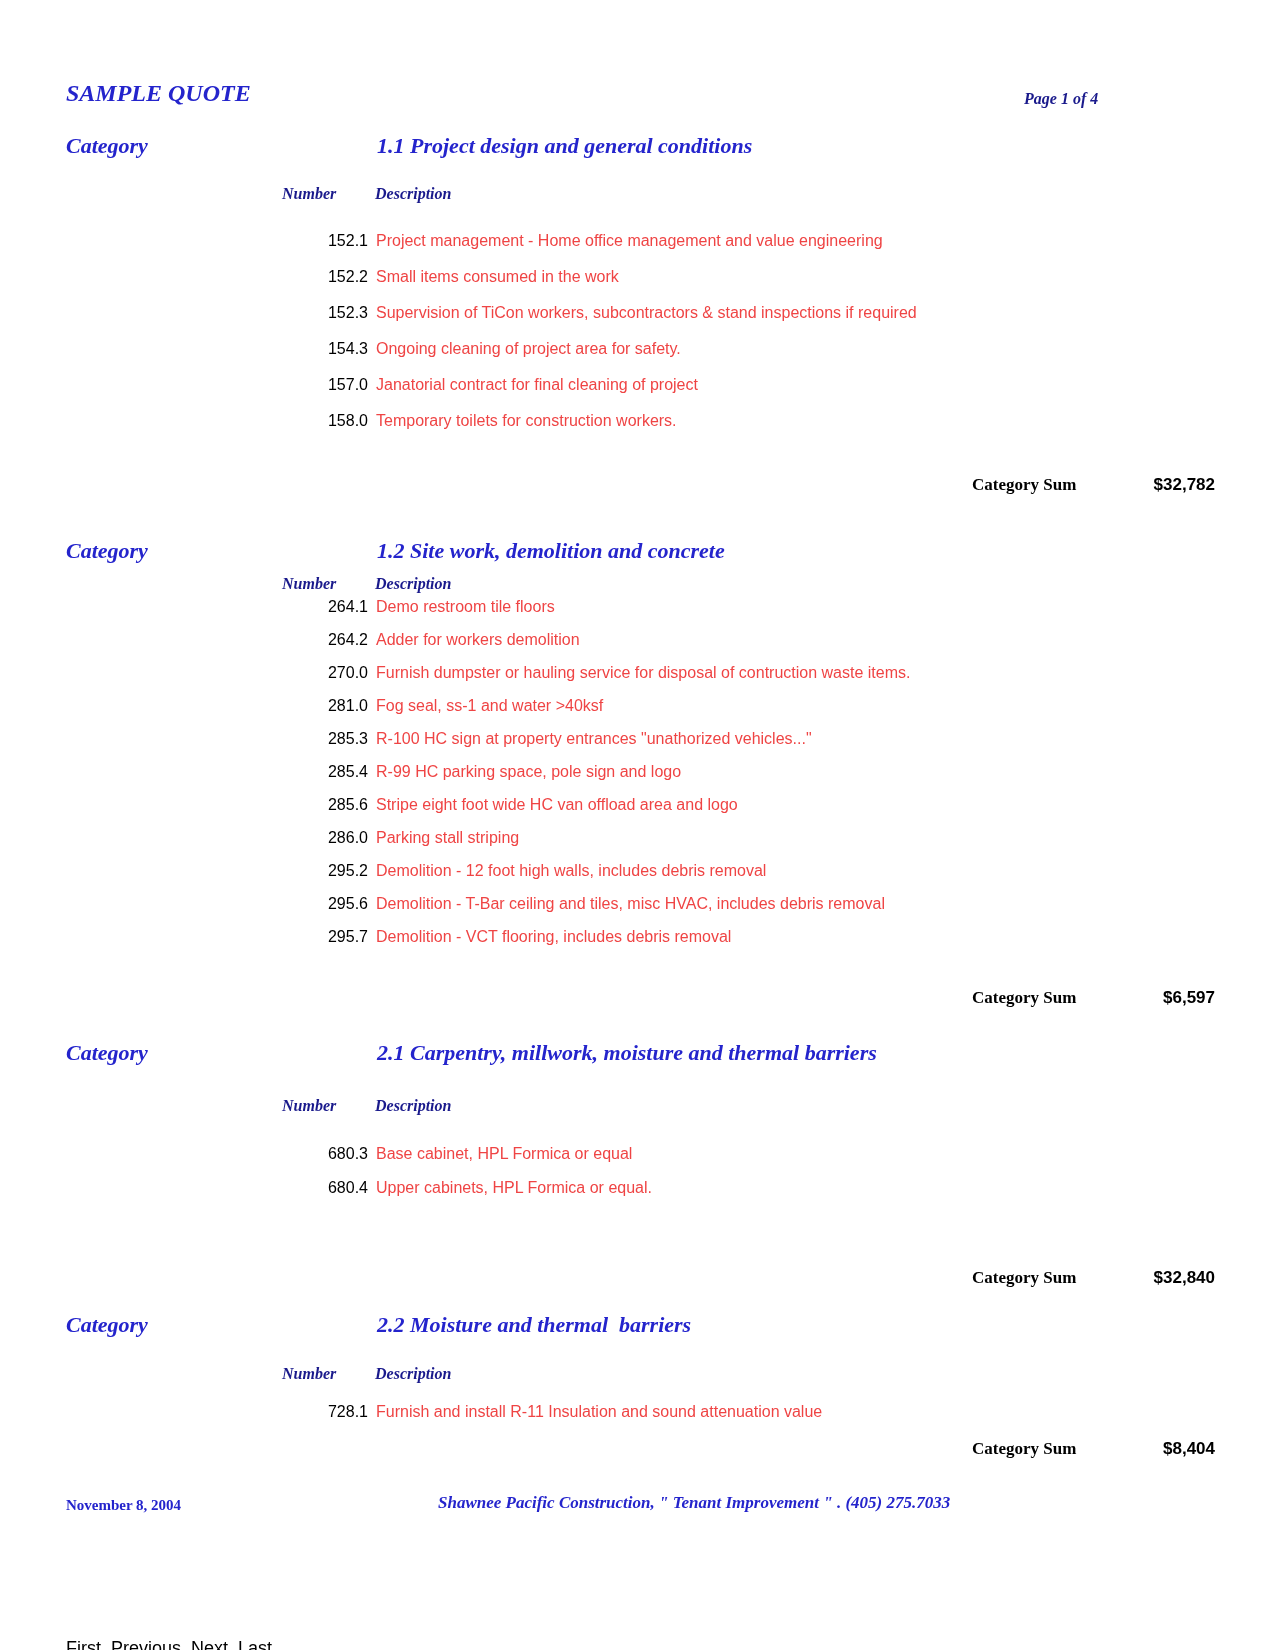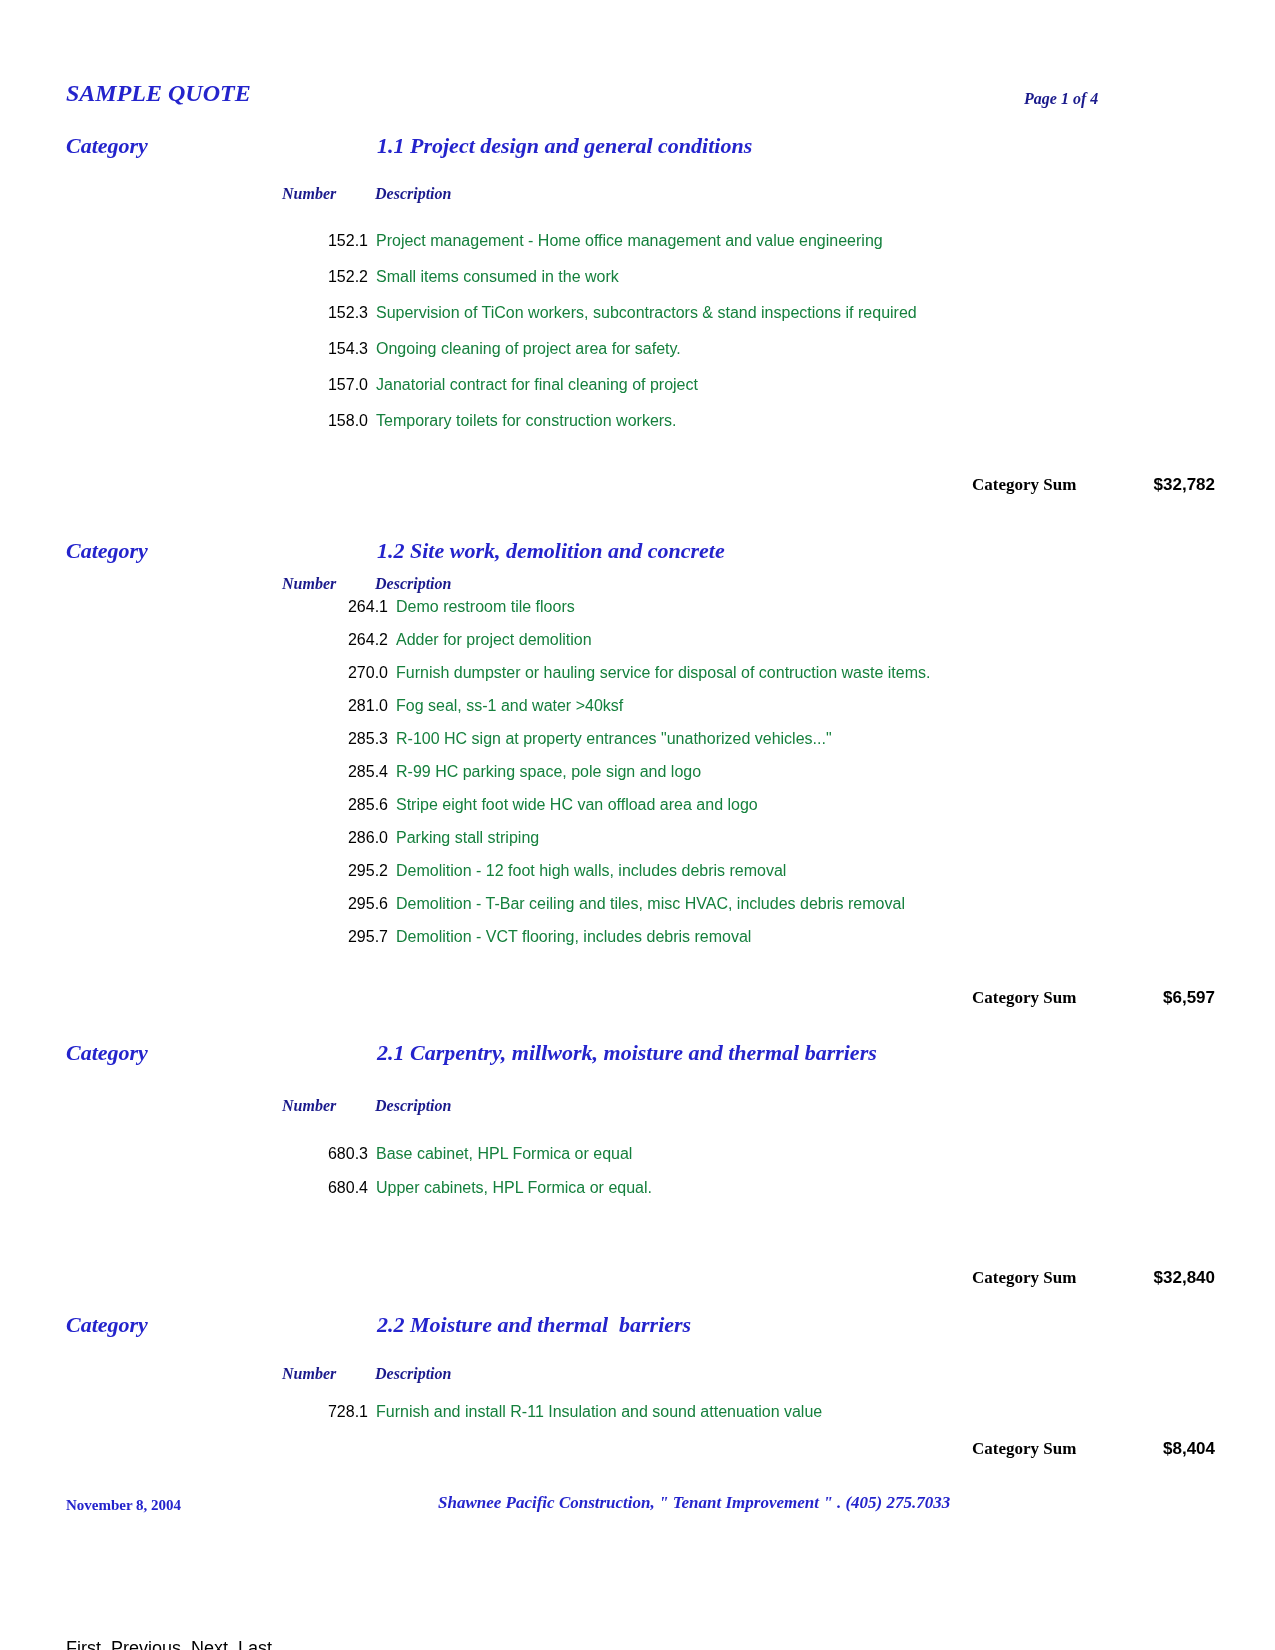--- a/index.html
+++ b/index.html
@@ -36,32 +36,32 @@
   #sec0 .col-headers{top:52px;} #sec1 .col-headers{top:37px;}
   #sec2 .col-headers{top:57px;} #sec3 .col-headers{top:53px;}
   .num-header,.desc-header{
     position:absolute;top:0;
     font-family:"Liberation Serif",serif;font-style:italic;font-weight:bold;
     font-size:16px;color:#1A1A8C;white-space:pre;
   }
   .num-header{left:282px;}
   .desc-header{left:375px;}
   .items{position:absolute;left:0;width:1058px;}
-  #sec0 .items{top:99px;} #sec1 .items{top:60px;padding-left:20px;}
+  #sec0 .items{top:99px;} #sec1 .items{top:60px;}
   #sec2 .items{top:105px;} #sec3 .items{top:91px;}
   .item-row{position:relative;}
   #sec0 .item-row{height:36px;} #sec1 .item-row{height:33px;}
   #sec2 .item-row{height:34px;} #sec3 .item-row{height:33px;}
   .item-num{
     position:absolute;left:240px;top:0;width:128px;text-align:right;
     font-size:16px;color:#000;white-space:pre;
   }
   .item-desc{
     position:absolute;left:376px;top:0;
-    font-size:16px;color:#15803d;white-space:pre;
+    font-size:16px;color:#ef4444;white-space:pre;
   }
   .sum-row{position:absolute;left:0;width:1275px;}
   #sec0 .sum-row{top:342px;} #sec1 .sum-row{top:450px;}
   #sec2 .sum-row{top:228px;} #sec3 .sum-row{top:127px;}
   .sum-label{
     position:absolute;left:972px;top:0;
     font-family:"Liberation Serif",serif;font-weight:bold;
     font-size:17px;color:#000;white-space:pre;
   }
   .sum-value{
@@ -134,21 +134,21 @@
     <span class="num-header">Number</span>
     <span class="desc-header">Description</span>
   </div>
   <div class="items">
       <div class="item-row">
         <span class="item-num">264.1</span>
         <span class="item-desc">Demo restroom tile floors</span>
       </div>
       <div class="item-row">
         <span class="item-num">264.2</span>
-        <span class="item-desc">Adder for project demolition</span>
+        <span class="item-desc">Adder for workers demolition</span>
       </div>
       <div class="item-row">
         <span class="item-num">270.0</span>
         <span class="item-desc">Furnish dumpster or hauling service for disposal of contruction waste items.</span>
       </div>
       <div class="item-row">
         <span class="item-num">281.0</span>
         <span class="item-desc">Fog seal, ss-1 and water &gt;40ksf</span>
       </div>
       <div class="item-row">

